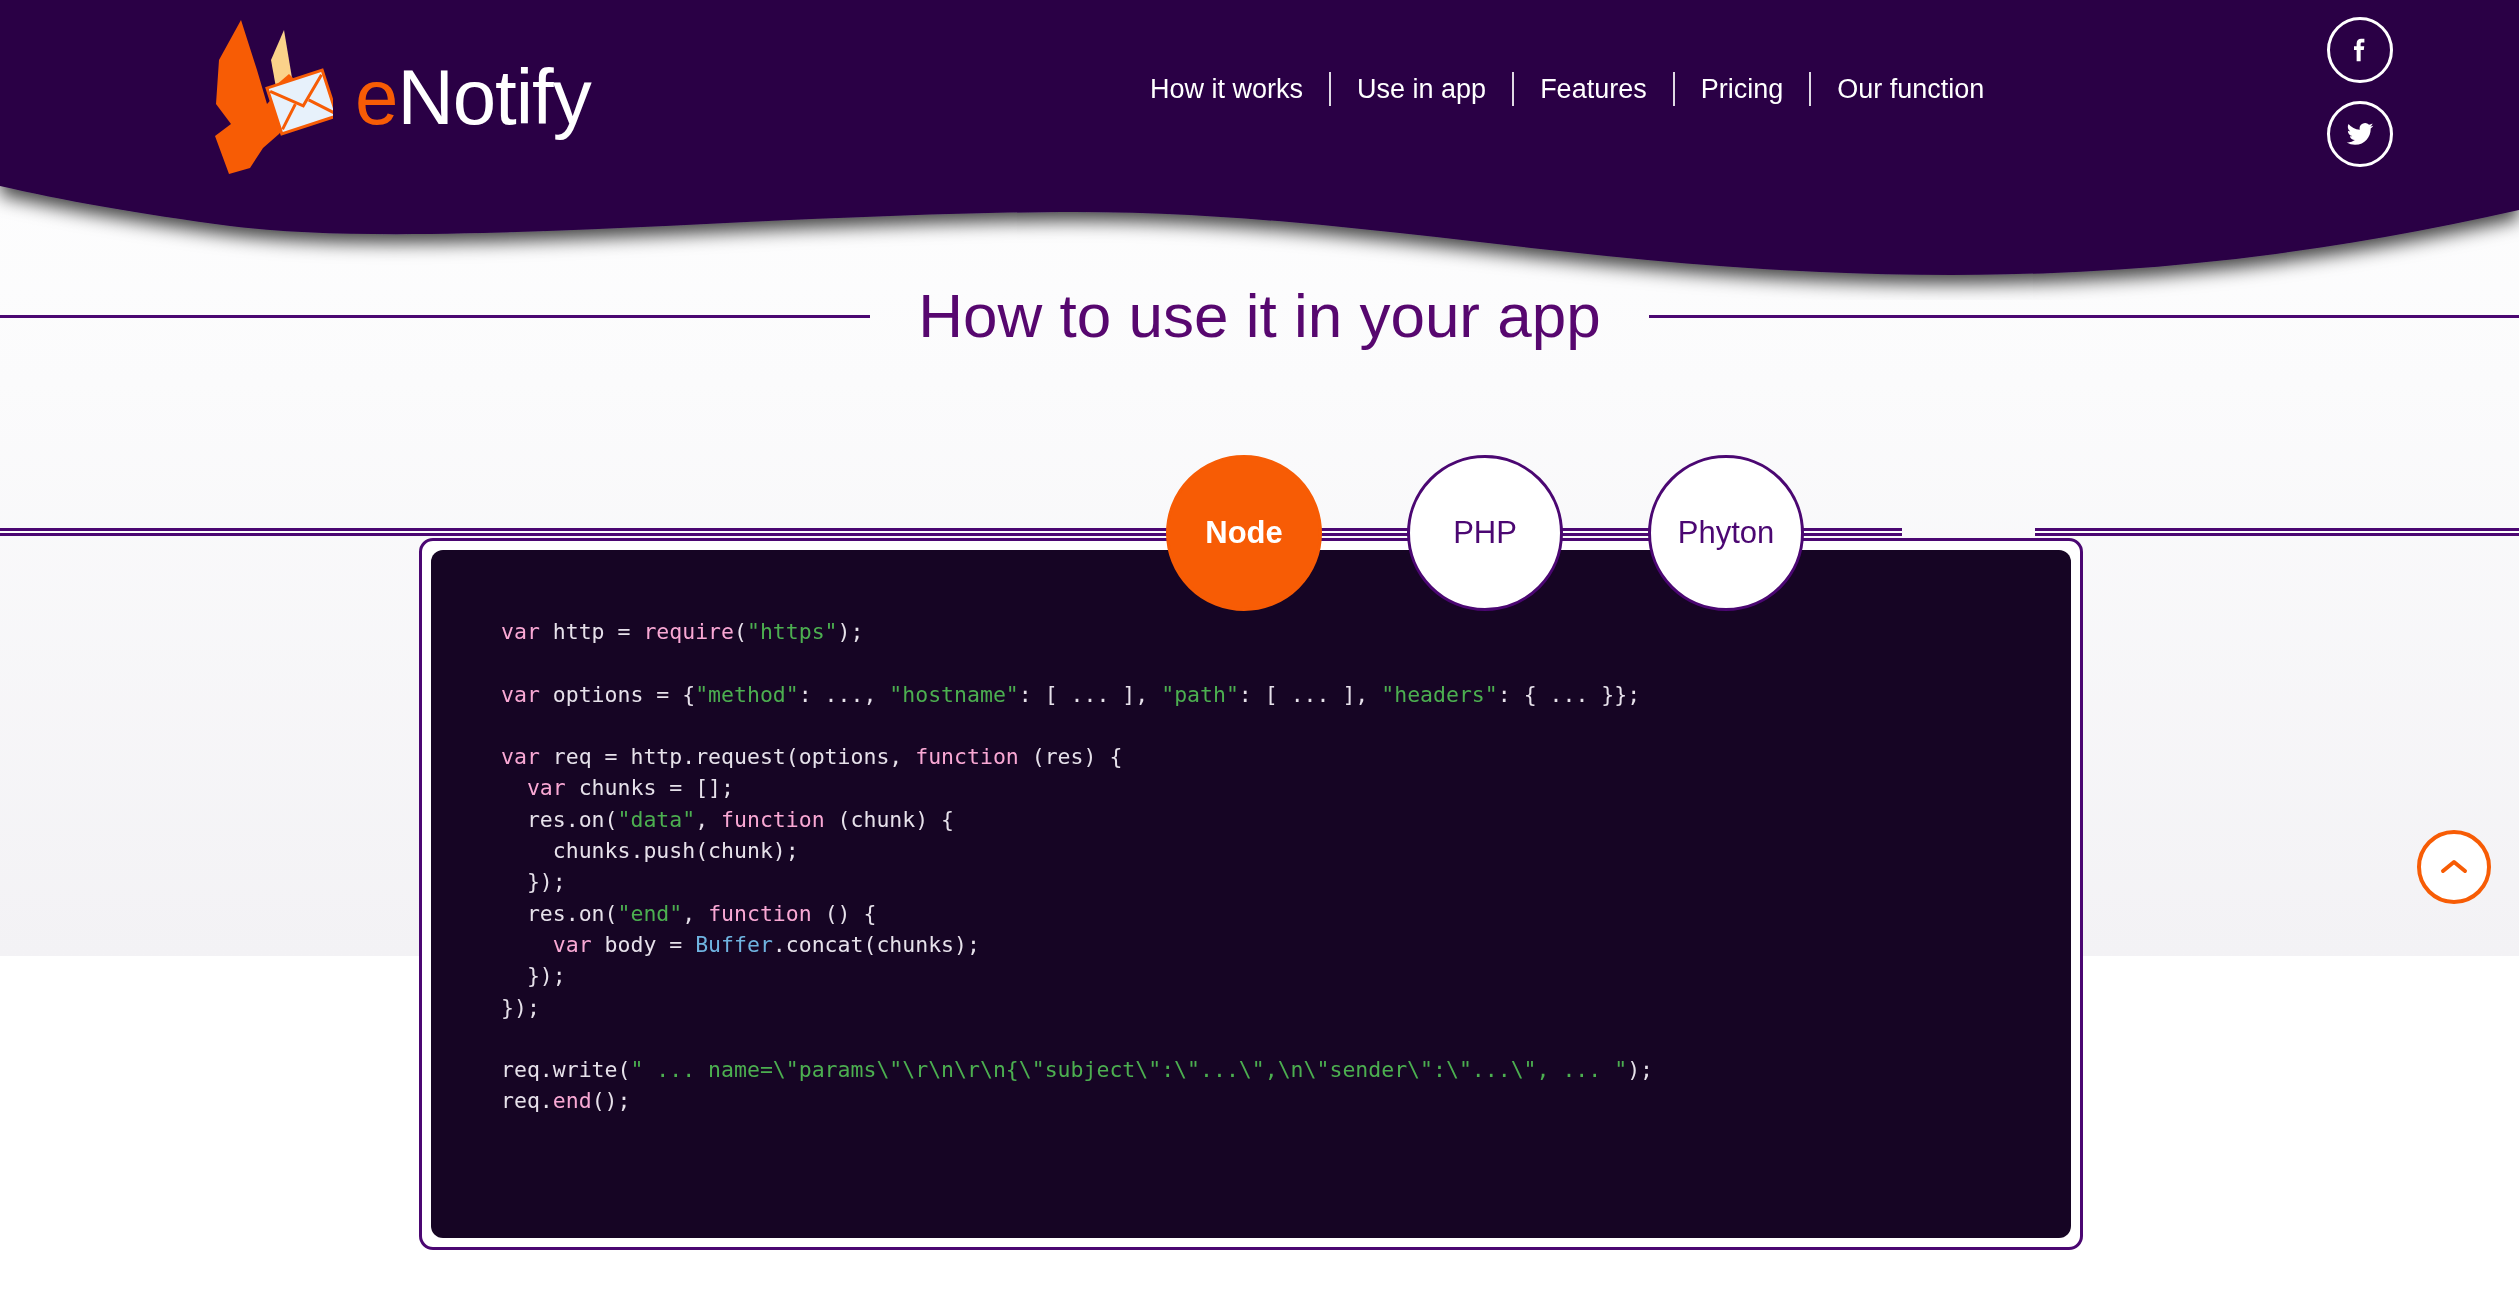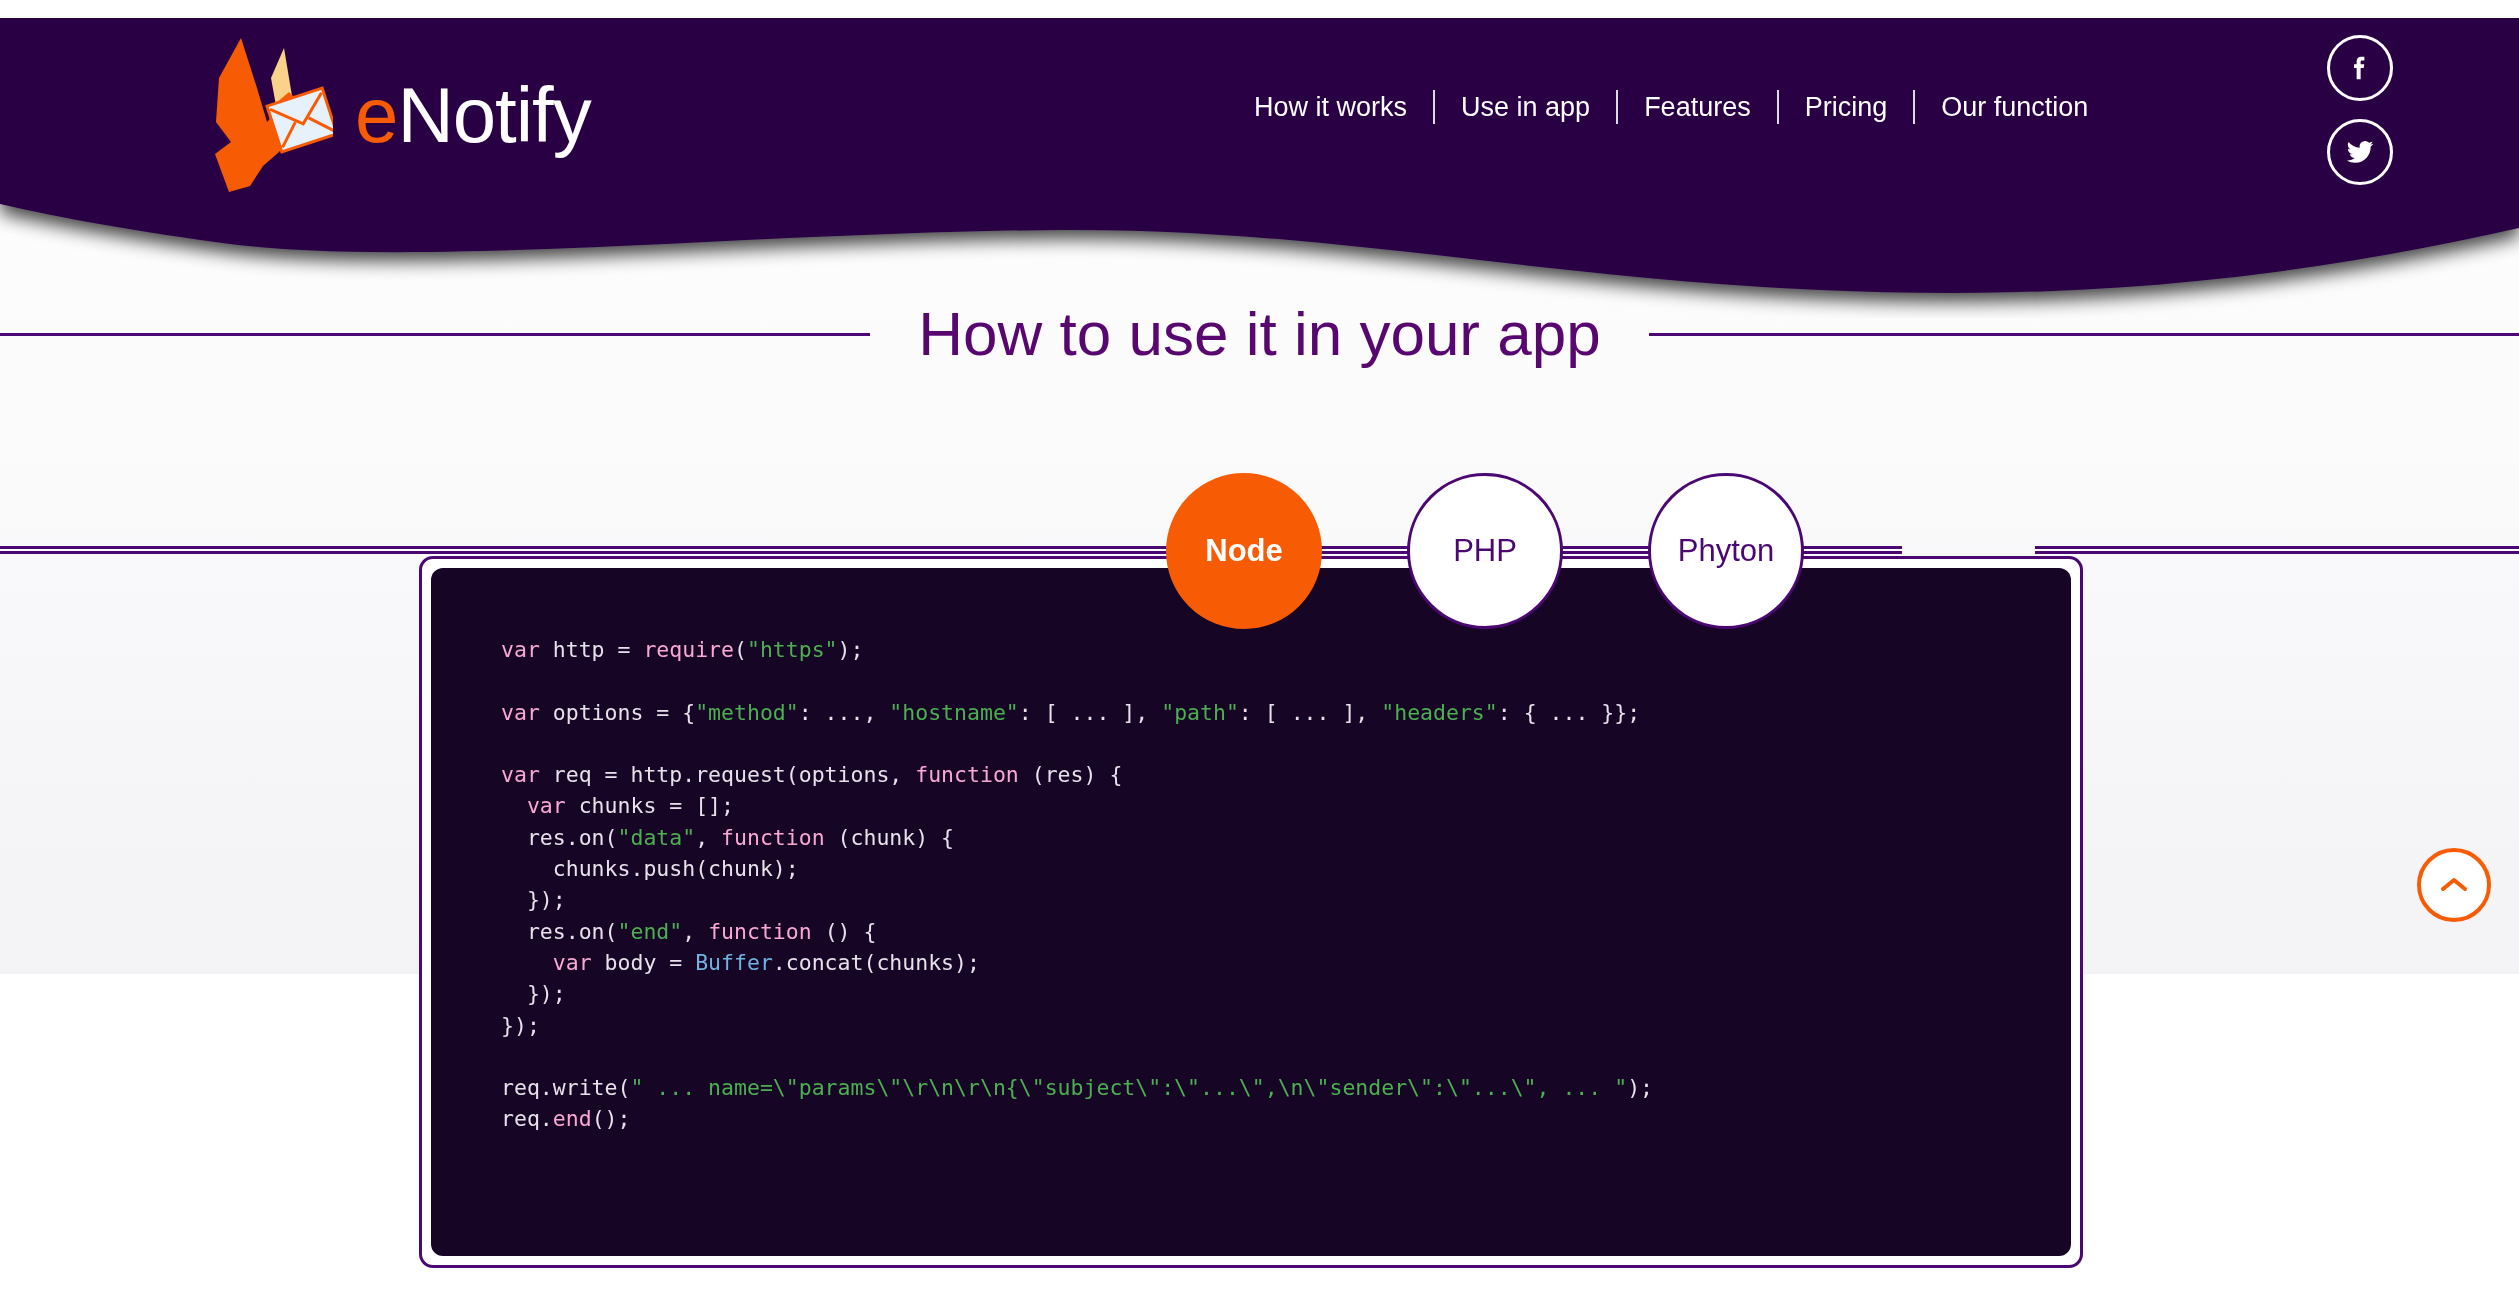--- a/index.html
+++ b/index.html
@@ -2,36 +2,36 @@
 <html><head>
 <meta charset="utf-8">
 <style>
   * { margin:0; padding:0; box-sizing:border-box; }
   html, body {
     width:2519px; height:1290px;
     background:#ffffff;
     font-family:"Liberation Sans", sans-serif;
     overflow:hidden;
   }
-  .page { position:relative; width:2519px; height:956px; background:linear-gradient(180deg,#ffffff 0%,#fbfbfc 40%,#f3f2f5 100%);margin-top:18px; }
+  .page { position:relative; width:2519px; height:956px; background:linear-gradient(180deg,#ffffff 0%,#fbfbfc 40%,#f3f2f5 100%); }
 
   
   .header-wrap { position:absolute; left:0; top:0; width:2519px; height:300px; pointer-events:none; }
   .header-wrap svg { display:block; width:2519px; height:300px; }
   .header-inner {
     position:absolute; left:0; top:0; width:2519px; height:230px;
     display:flex; align-items:flex-start; pointer-events:auto;
   }
 
   .brand { position:absolute; left:205px; top:8px; display:flex; align-items:center; gap:22px; }
   .brand-mark { width:128px; height:178px; position:relative; }
   .brand-text { font-size:78px; font-weight:400; color:#ffffff; letter-spacing:-1px; line-height:1; }
   .brand-text .e { color:#f75c05; }
 
-  .nav { position:absolute; left:1228px; top:72px; display:flex; align-items:center; }
+  .nav { position:absolute; left:1124px; top:72px; display:flex; align-items:center; }
   .nav a {
     color:#ffffff; font-size:27px; text-decoration:none; padding:0 26px; white-space:nowrap;
     line-height:1;
   }
   .nav .sep { width:2px; height:34px; background:#ffffff; opacity:.85; }
 
   .socials { position:absolute; right:126px; top:17px; display:flex; flex-direction:column; gap:18px; }
   .soc {
     width:66px; height:66px; border-radius:50%; border:3px solid #ffffff;
     display:flex; align-items:center; justify-content:center;

